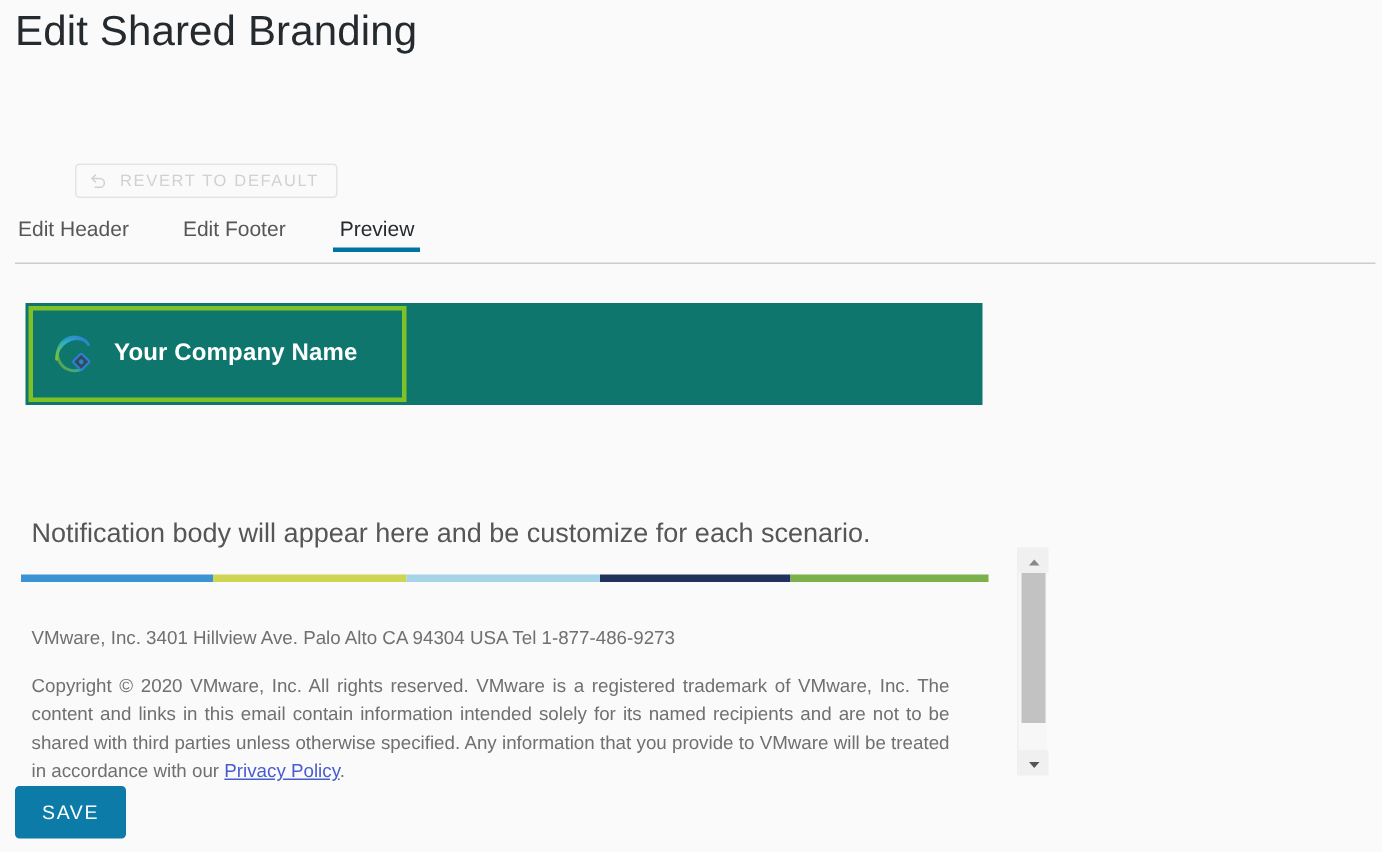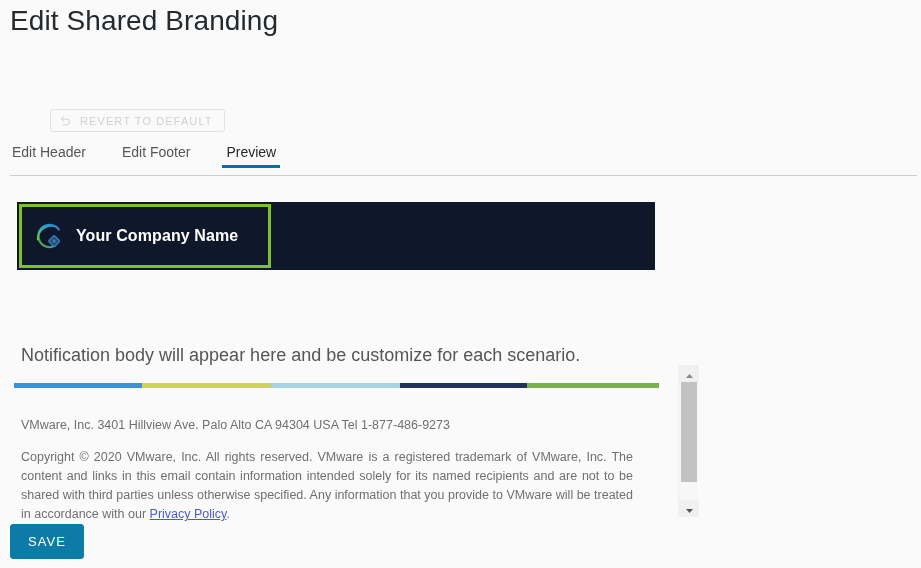--- a/index.html
+++ b/index.html
@@ -109,21 +109,21 @@
     left: 0; top: 190px;
     width: 705px;
     height: 330px;
   }
 
   .email-banner {
     position: absolute;
     left: 17px; top: 12px;
     width: 638px;
     height: 68px;
-    background: #0f172a;
+    background: #0f766e;
   }
 
   .logo-box {
     position: absolute;
     left: 2px; top: 2px;
     width: 252px;
     height: 64px;
     border: 3px solid #7ec225;
     display: flex;
     align-items: center;

